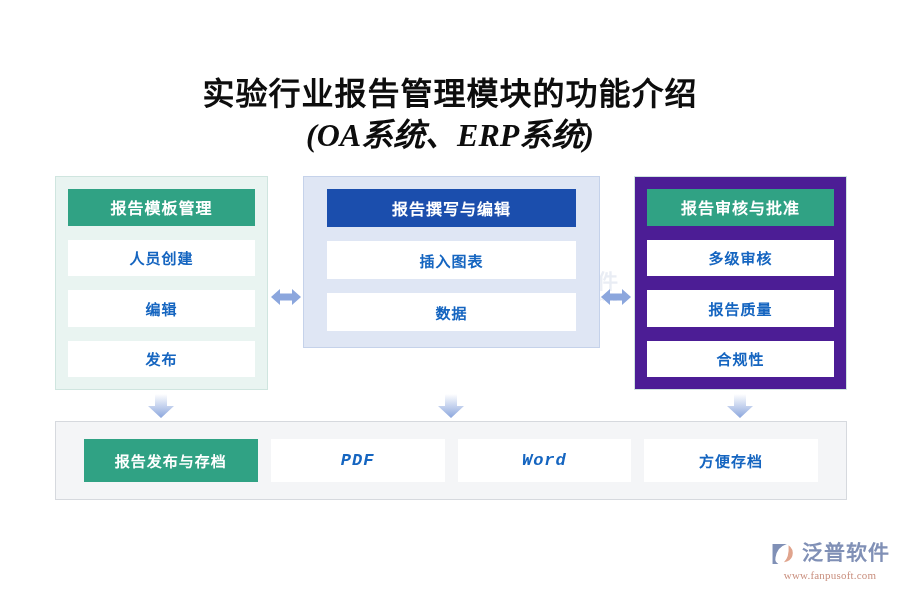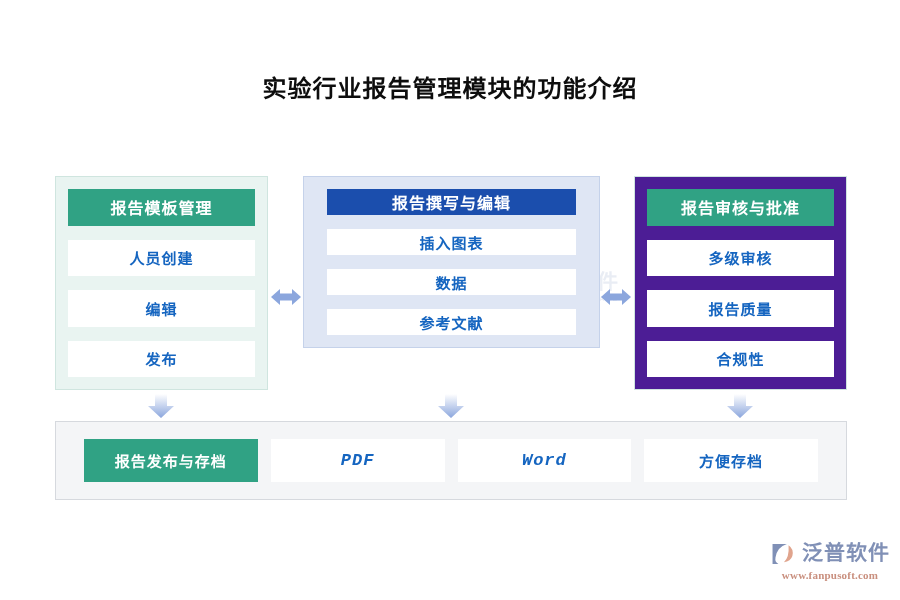--- a/index.html
+++ b/index.html
@@ -20,21 +20,21 @@
   .title-block {
     position: absolute;
     top: 74px;
     left: 0;
     width: 900px;
     text-align: center;
     line-height: 1.28;
   }
   .title-line {
     font-family: "Liberation Serif", "DejaVu Serif", serif;
-    font-size: 24px;
+    font-size: 32px;
     font-weight: 700;
     color: #0d0d0d;
     letter-spacing: 1px;
     white-space: nowrap;
   }
   .title-line.sub {
     font-style: italic;
     font-weight: 700;
     letter-spacing: 0px;
   }
@@ -227,31 +227,32 @@
   .brand-cn {
     font-size: 21px;
     font-weight: 700;
     color: #8090b6;
     letter-spacing: 1px;
     line-height: 1;
   }
   .brand-url {
     font-family: "Liberation Serif", "DejaVu Serif", serif;
     font-size: 11px;
-    font-weight: 700;
+    font-weight: 400;
     color: #c98f7e;
     letter-spacing: 0.2px;
     margin-top: 3px;
   }
 </style>
 </head>
 <body>
 
 <div class="title-block">
   <div class="title-line">实验行业报告管理模块的功能介绍</div>
+  <div class="title-line sub">(OA系统、ERP系统)</div>
 </div>
 
 <div class="watermark-center">
   <svg class="wm-mark" viewBox="0 0 64 64">
     <path d="M8 14 L40 14 Q18 20 14 44 Q12 54 20 58 L8 58 Z" fill="#b9c4dd"></path>
     <path d="M44 16 Q56 24 52 40 Q48 52 34 54 Q46 44 44 16 Z" fill="#d9bdb6"></path>
   </svg>
   <div class="wm-text">
     <div class="wm-cn">泛普软件</div>
     <div class="wm-en">FANPU SOFTWARE</div>
@@ -264,21 +265,20 @@
     <div class="col-header teal">报告模板管理</div>
     <div class="col-item">人员创建</div>
     <div class="col-item">编辑</div>
     <div class="col-item">发布</div>
   </div>
 
   <div class="col center">
     <div class="col-header blue">报告撰写与编辑</div>
     <div class="col-item">插入图表</div>
     <div class="col-item">数据</div>
-    <div class="col-item">参考文献</div>
   </div>
 
   <div class="col right">
     <div class="col-header teal">报告审核与批准</div>
     <div class="col-item">多级审核</div>
     <div class="col-item">报告质量</div>
     <div class="col-item">合规性</div>
   </div>
 
 </div>

